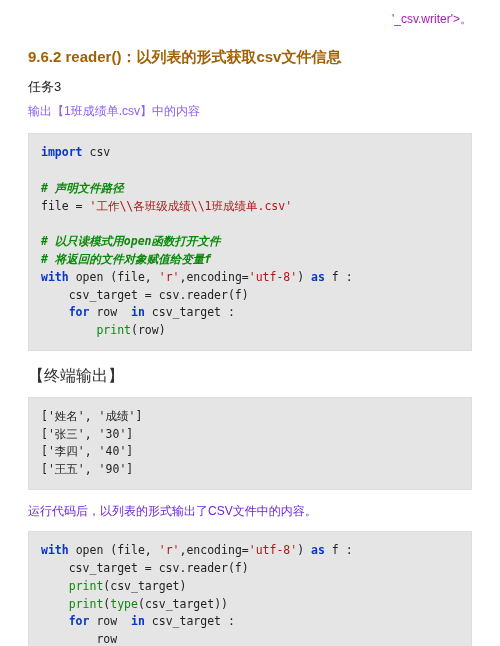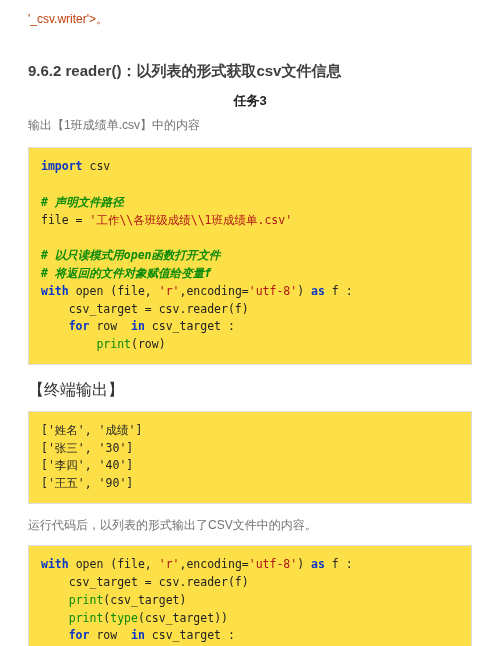--- a/index.html
+++ b/index.html
@@ -11,60 +11,60 @@
     width: 500px;
     font-family: -apple-system, BlinkMacSystemFont, "Segoe UI", Helvetica, Arial, sans-serif;
     color: #222;
     font-size: 12px;
     line-height: 1.6;
     padding: 10px 28px 24px 28px;
     box-sizing: border-box;
   }
   .top-frag {
     font-size: 12px;
-    color: #c2410c;
+    color: #a21caf;
     margin-bottom: 14px;
+    text-align: right;
   }
   h2.section-heading {
     font-size: 15px;
     font-weight: 700;
-    margin: 30px 0 8px 0;
-    color: #404040;
+    margin: 16px 0 8px 0;
+    color: #a16207;
   }
   .task-label {
     font-size: 13px;
-    font-weight: 700;
+    font-weight: 400;
     margin: 6px 0 4px 0;
-    text-align: center;
   }
   .task-desc {
     font-size: 12px;
-    color: #737373;
+    color: #8b5cf6;
     margin: 0 0 12px 0;
   }
   .codeblock {
     border: 1px solid #ddd;
-    background: #fde047;
+    background: #e5e5e5;
     padding: 10px 12px;
     font-family: Consolas, "SFMono-Regular", Menlo, monospace;
     font-size: 11.5px;
     line-height: 1.55;
     white-space: pre;
     overflow-x: auto;
     margin: 8px 0 12px 0;
     color: #222;
   }
   .out-label {
     font-size: 16px;
     color: #333;
     margin: 6px 0 6px 0;
   }
   .para {
     font-size: 12px;
-    color: #737373;
+    color: #6d28d9;
     margin: 4px 0 10px 0;
   }
   
   .kw   { color: #0a36c9; font-weight: 700; }   
   .bi   { color: #0a8a0a; }                      
   .cmt  { color: #0a8a0a; font-style: italic; font-weight: 700; } 
   .str  { color: #b01515; }                      
   .txt  { color: #222; }
 </style>
 </head>

